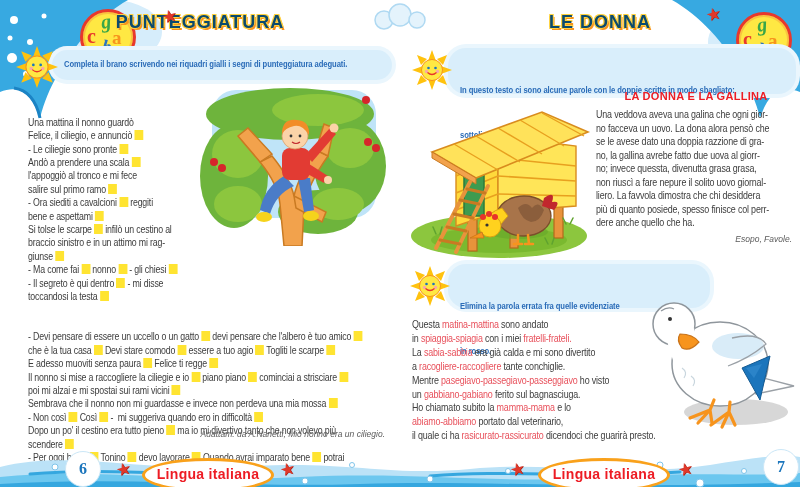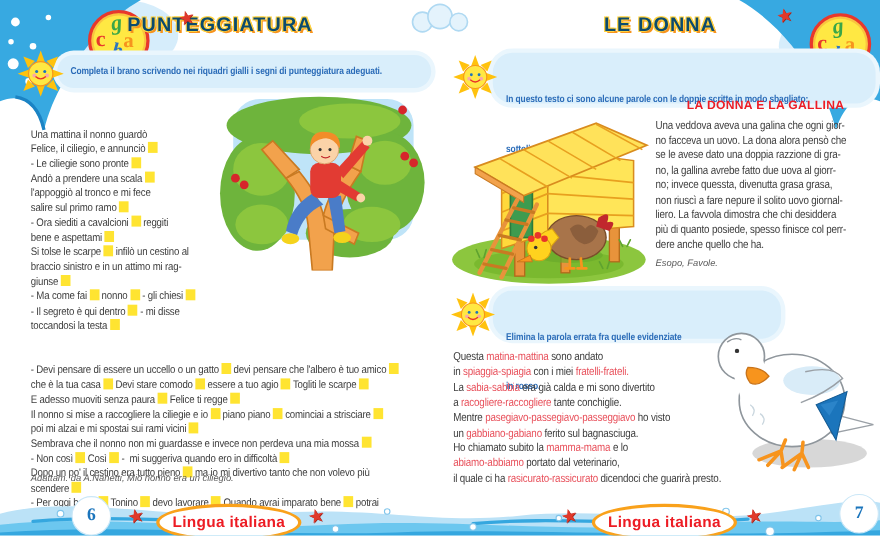--- a/index.html
+++ b/index.html
@@ -14,21 +14,21 @@
          transform:scaleX(0.85);transform-origin:0 0;line-height:15px;}
   .bodyL{font-size:10px;letter-spacing:-0.2px;line-height:13.4px;color:#3D3D3D;
          white-space:pre;transform:scaleX(0.88);transform-origin:0 0;width:430px;}
   .storyTxt{font-size:10.5px;letter-spacing:-0.2px;line-height:13.5px;color:#3D3D3D;
          white-space:pre;transform:scaleX(0.85);transform-origin:0 0;width:250px;}
   .exTxt{font-size:10.5px;letter-spacing:-0.2px;line-height:13.9px;color:#3D3D3D;
          white-space:pre;transform:scaleX(0.85);transform-origin:0 0;width:420px;}
   .tline{display:block;}
   .ybox{display:inline-block;width:10px;height:10px;background:#FFE431;vertical-align:-1px;}
   .red{color:#E8505B;}
-  .attrib{font-size:8.5px;font-style:italic;color:#5A5A5A;text-align:left;}
+  .attrib{font-size:8.5px;font-style:italic;color:#5A5A5A;text-align:right;}
   .storyTitle{width:200px;text-align:center;font-size:11px;font-weight:bold;
               letter-spacing:0.3px;color:#ED1C24;white-space:nowrap;}
   .logo{width:50px;height:50px;border-radius:50%;background:#FFE843;border:3px solid #E8382C;
         box-shadow:inset 0 0 0 2px #F9C440;}
   .logo span{position:absolute;font-weight:bold;font-family:"Liberation Serif",serif;}
   .lg-g{left:18px;top:-2px;color:#3AA648;font-size:20px;font-style:italic;transform:rotate(-8deg);}
   .lg-c{left:4px;top:13px;color:#E8382C;font-size:20px;}
   .lg-a{left:29px;top:15px;color:#F7941D;font-size:19px;}
   .lg-b{left:19px;top:24px;color:#2B74C0;font-size:19px;font-style:italic;transform:rotate(6deg);}
   .pnum{width:34px;height:34px;border-radius:50%;background:#fff;border:1px solid #CBE7F7;

